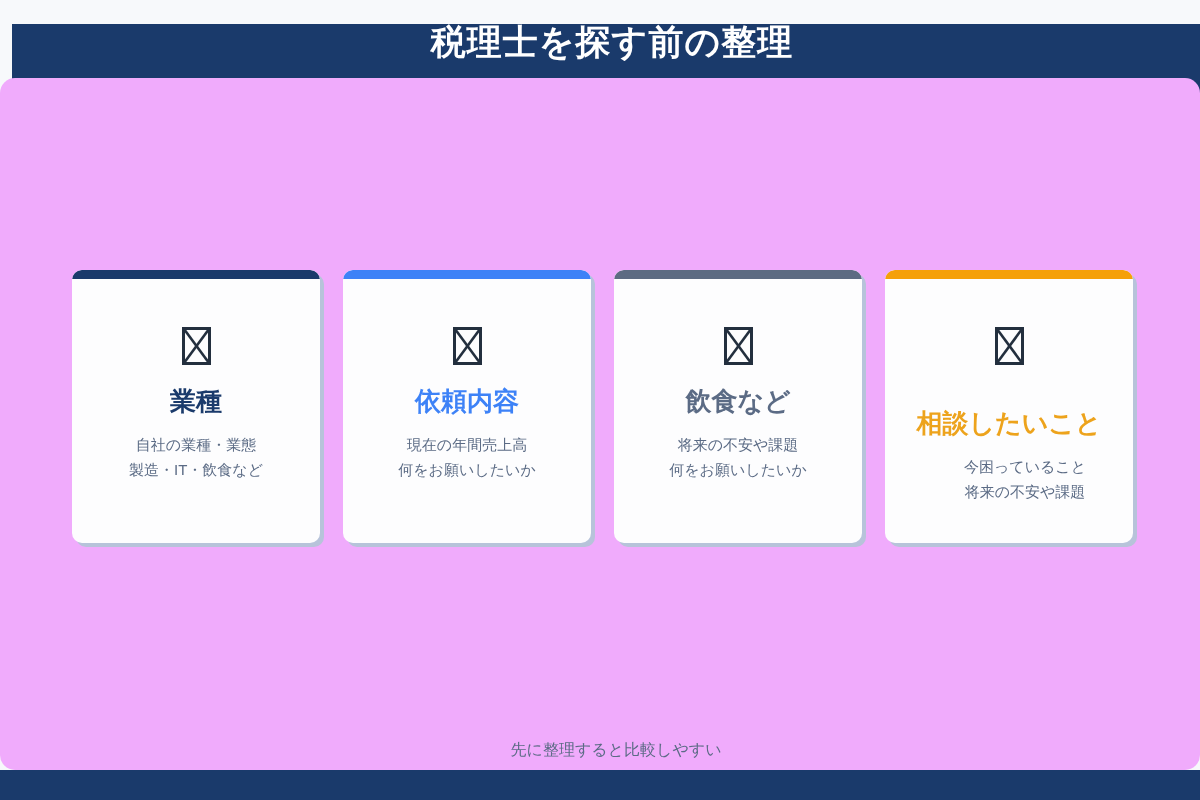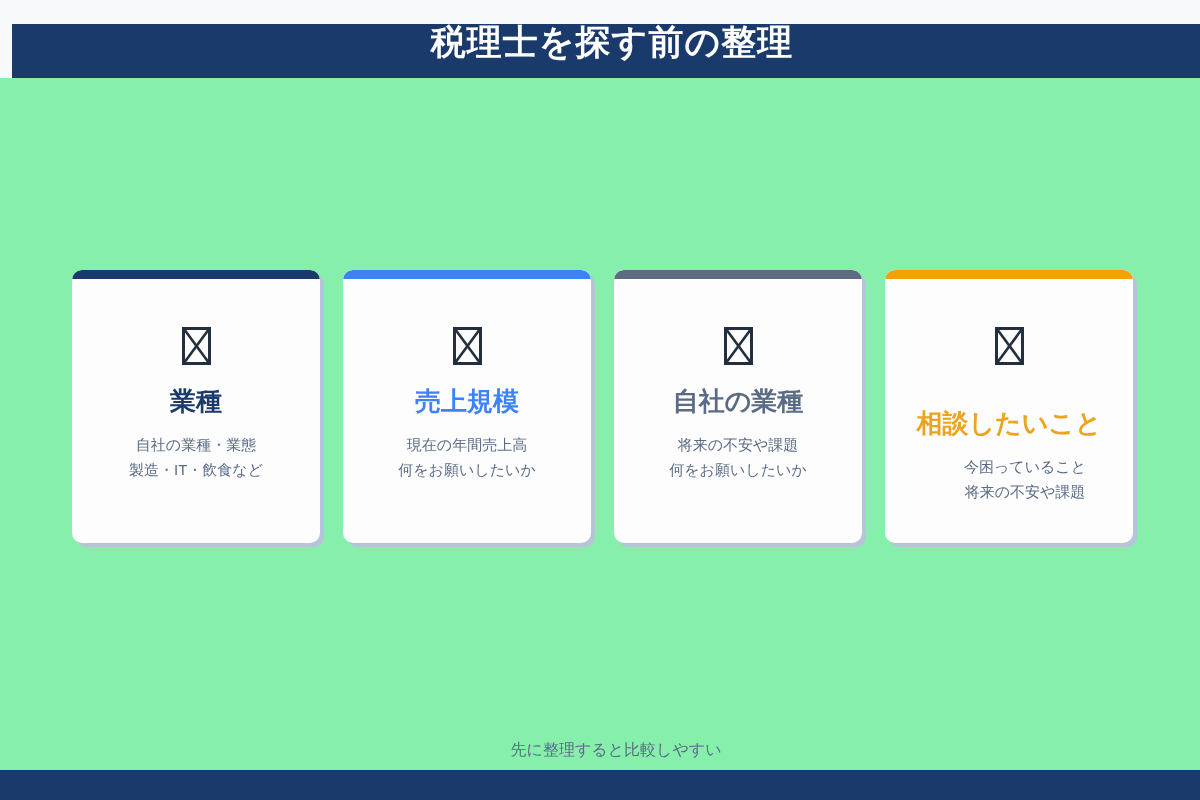--- a/index.html
+++ b/index.html
@@ -39,21 +39,22 @@
     white-space: nowrap;
   }
 
   
   .stage {
     position: absolute;
     top: 78px;
     left: 0;
     width: 1200px;
     height: 692px;
-    background: #86efac;
+    background: #f0abfc;
+    border-radius: 15px;
   }
 
   
   .cards-row {
     position: absolute;
     top: 192px;           
     left: 72px;
     width: 1061px;
     height: 278px;
     display: flex;
@@ -168,37 +169,37 @@
     <div class="card">
       <div class="card-topbar" style="background: rgb(61, 130, 247);"></div>
       <div class="card-body">
         <span class="card-icon">
           <svg width="29" height="38" viewBox="0 0 29 38" xmlns="http://www.w3.org/2000/svg">
             <rect x="1.5" y="1.5" width="26" height="35" fill="none" stroke="#232f3e" stroke-width="3"></rect>
             <line x1="2" y1="2" x2="27" y2="36" stroke="#232f3e" stroke-width="2.6"></line>
             <line x1="27" y1="2" x2="2" y2="36" stroke="#232f3e" stroke-width="2.6"></line>
           </svg>
         </span>
-        <div class="card-title" style="color: rgb(61, 130, 247);">売上規模</div>
+        <div class="card-title" style="color: rgb(61, 130, 247);">依頼内容</div>
         <div class="card-desc" style="color: rgb(91, 107, 133);">現在の年間売上高
 何をお願いしたいか</div>
       </div>
     </div>
 
     <div class="card">
       <div class="card-topbar" style="background: rgb(93, 107, 130);"></div>
       <div class="card-body">
         <span class="card-icon">
           <svg width="29" height="38" viewBox="0 0 29 38" xmlns="http://www.w3.org/2000/svg">
             <rect x="1.5" y="1.5" width="26" height="35" fill="none" stroke="#232f3e" stroke-width="3"></rect>
             <line x1="2" y1="2" x2="27" y2="36" stroke="#232f3e" stroke-width="2.6"></line>
             <line x1="27" y1="2" x2="2" y2="36" stroke="#232f3e" stroke-width="2.6"></line>
           </svg>
         </span>
-        <div class="card-title" style="color: rgb(91, 107, 133);">自社の業種</div>
+        <div class="card-title" style="color: rgb(91, 107, 133);">飲食など</div>
         <div class="card-desc" style="color: rgb(91, 107, 133);">将来の不安や課題
 何をお願いしたいか</div>
       </div>
     </div>
 
     <div class="card">
       <div class="card-topbar" style="background: rgb(245, 160, 9);"></div>
       <div class="card-body">
         <span class="card-icon">
           <svg width="29" height="38" viewBox="0 0 29 38" xmlns="http://www.w3.org/2000/svg">

